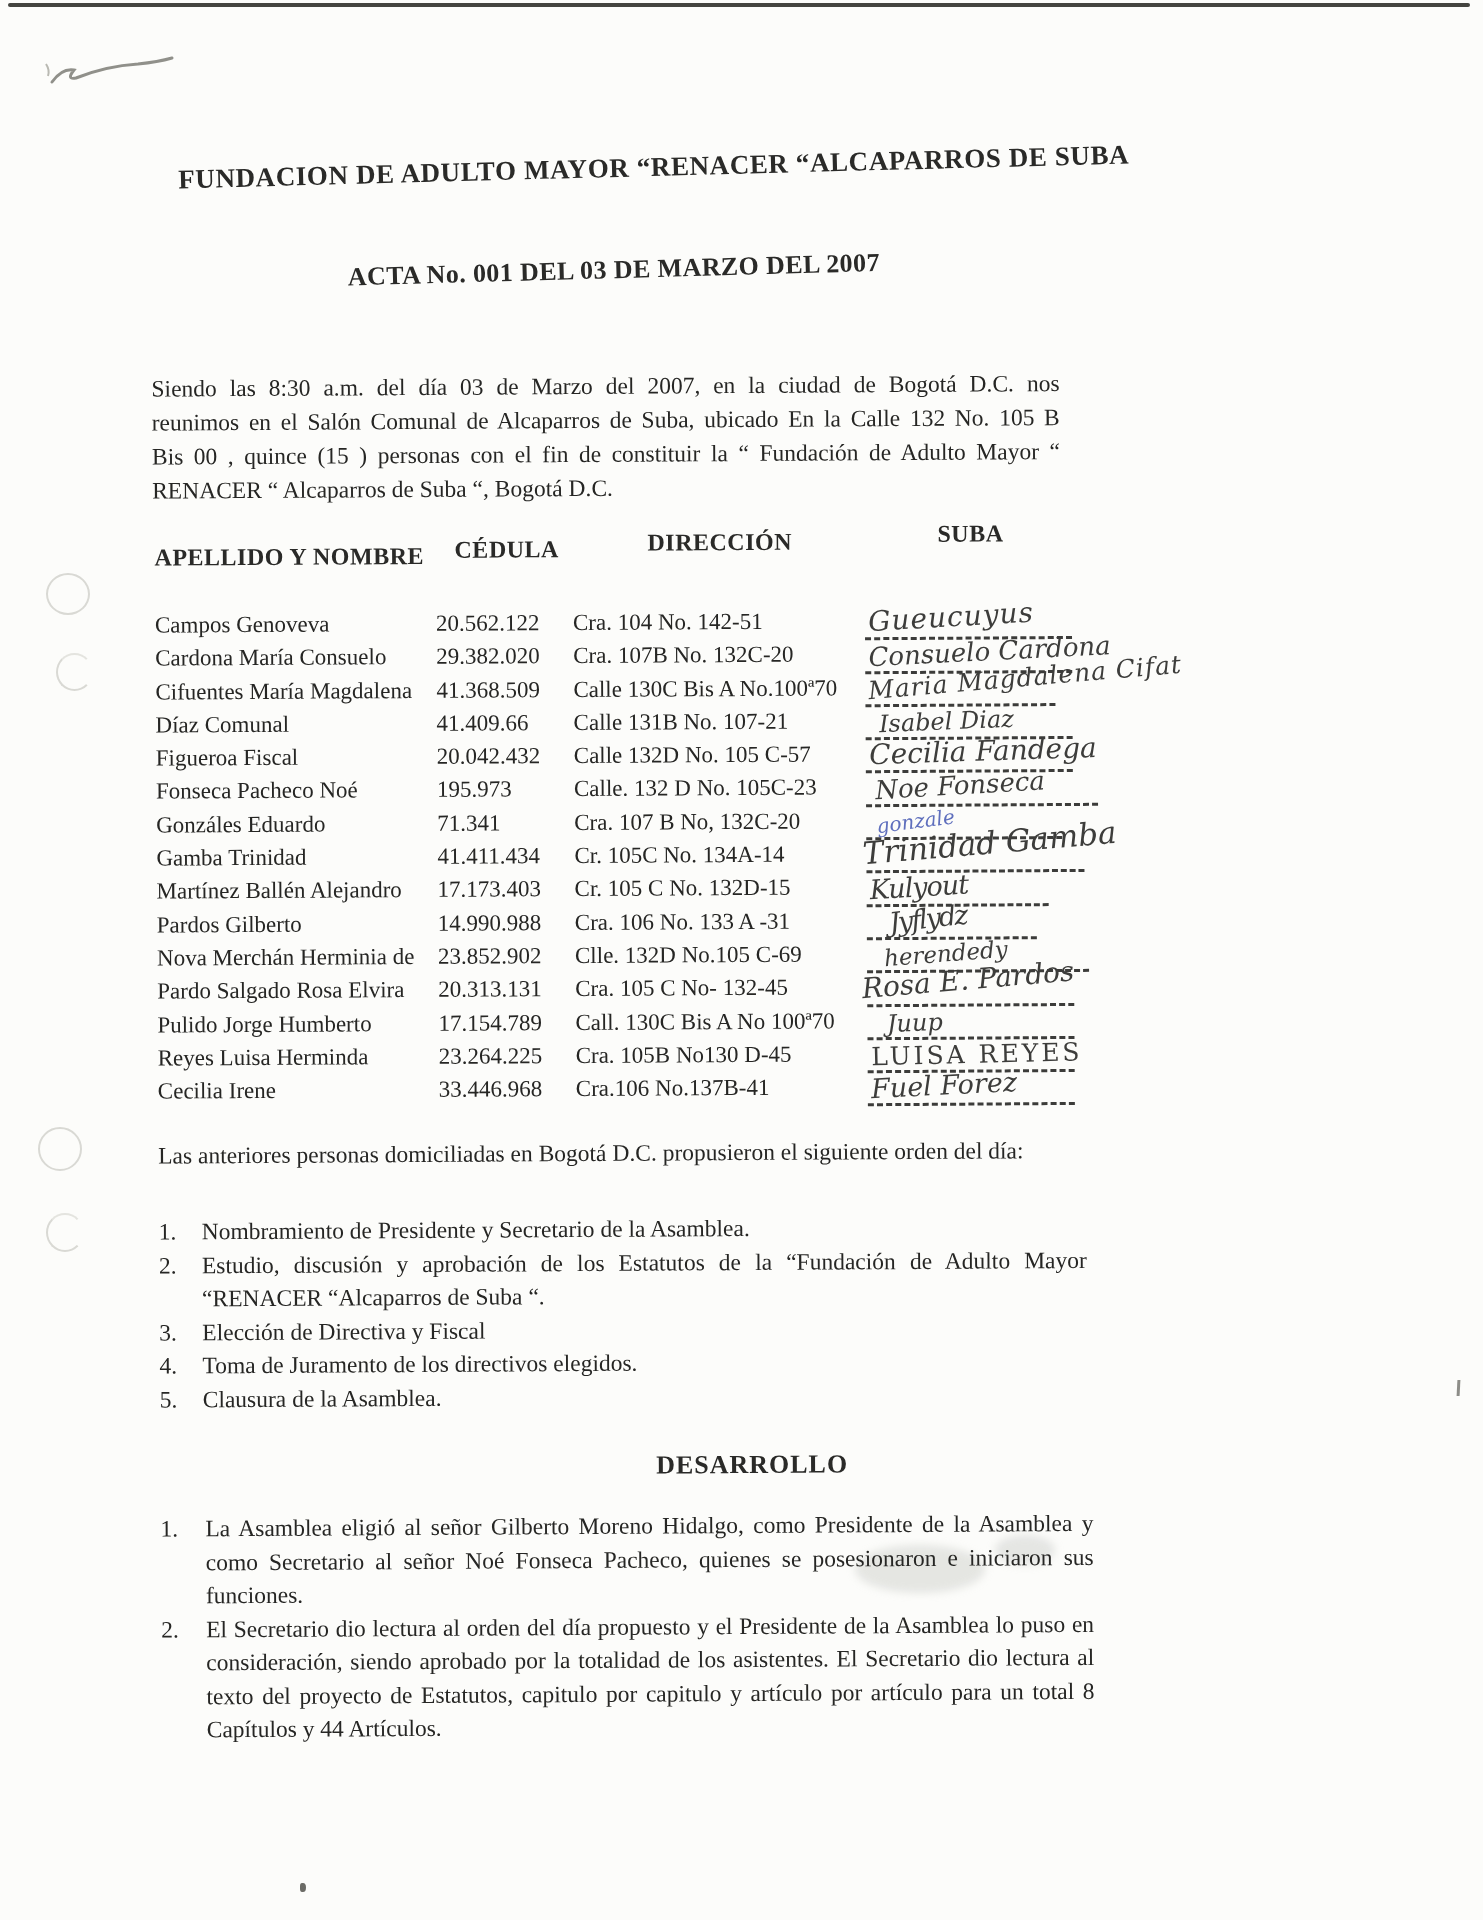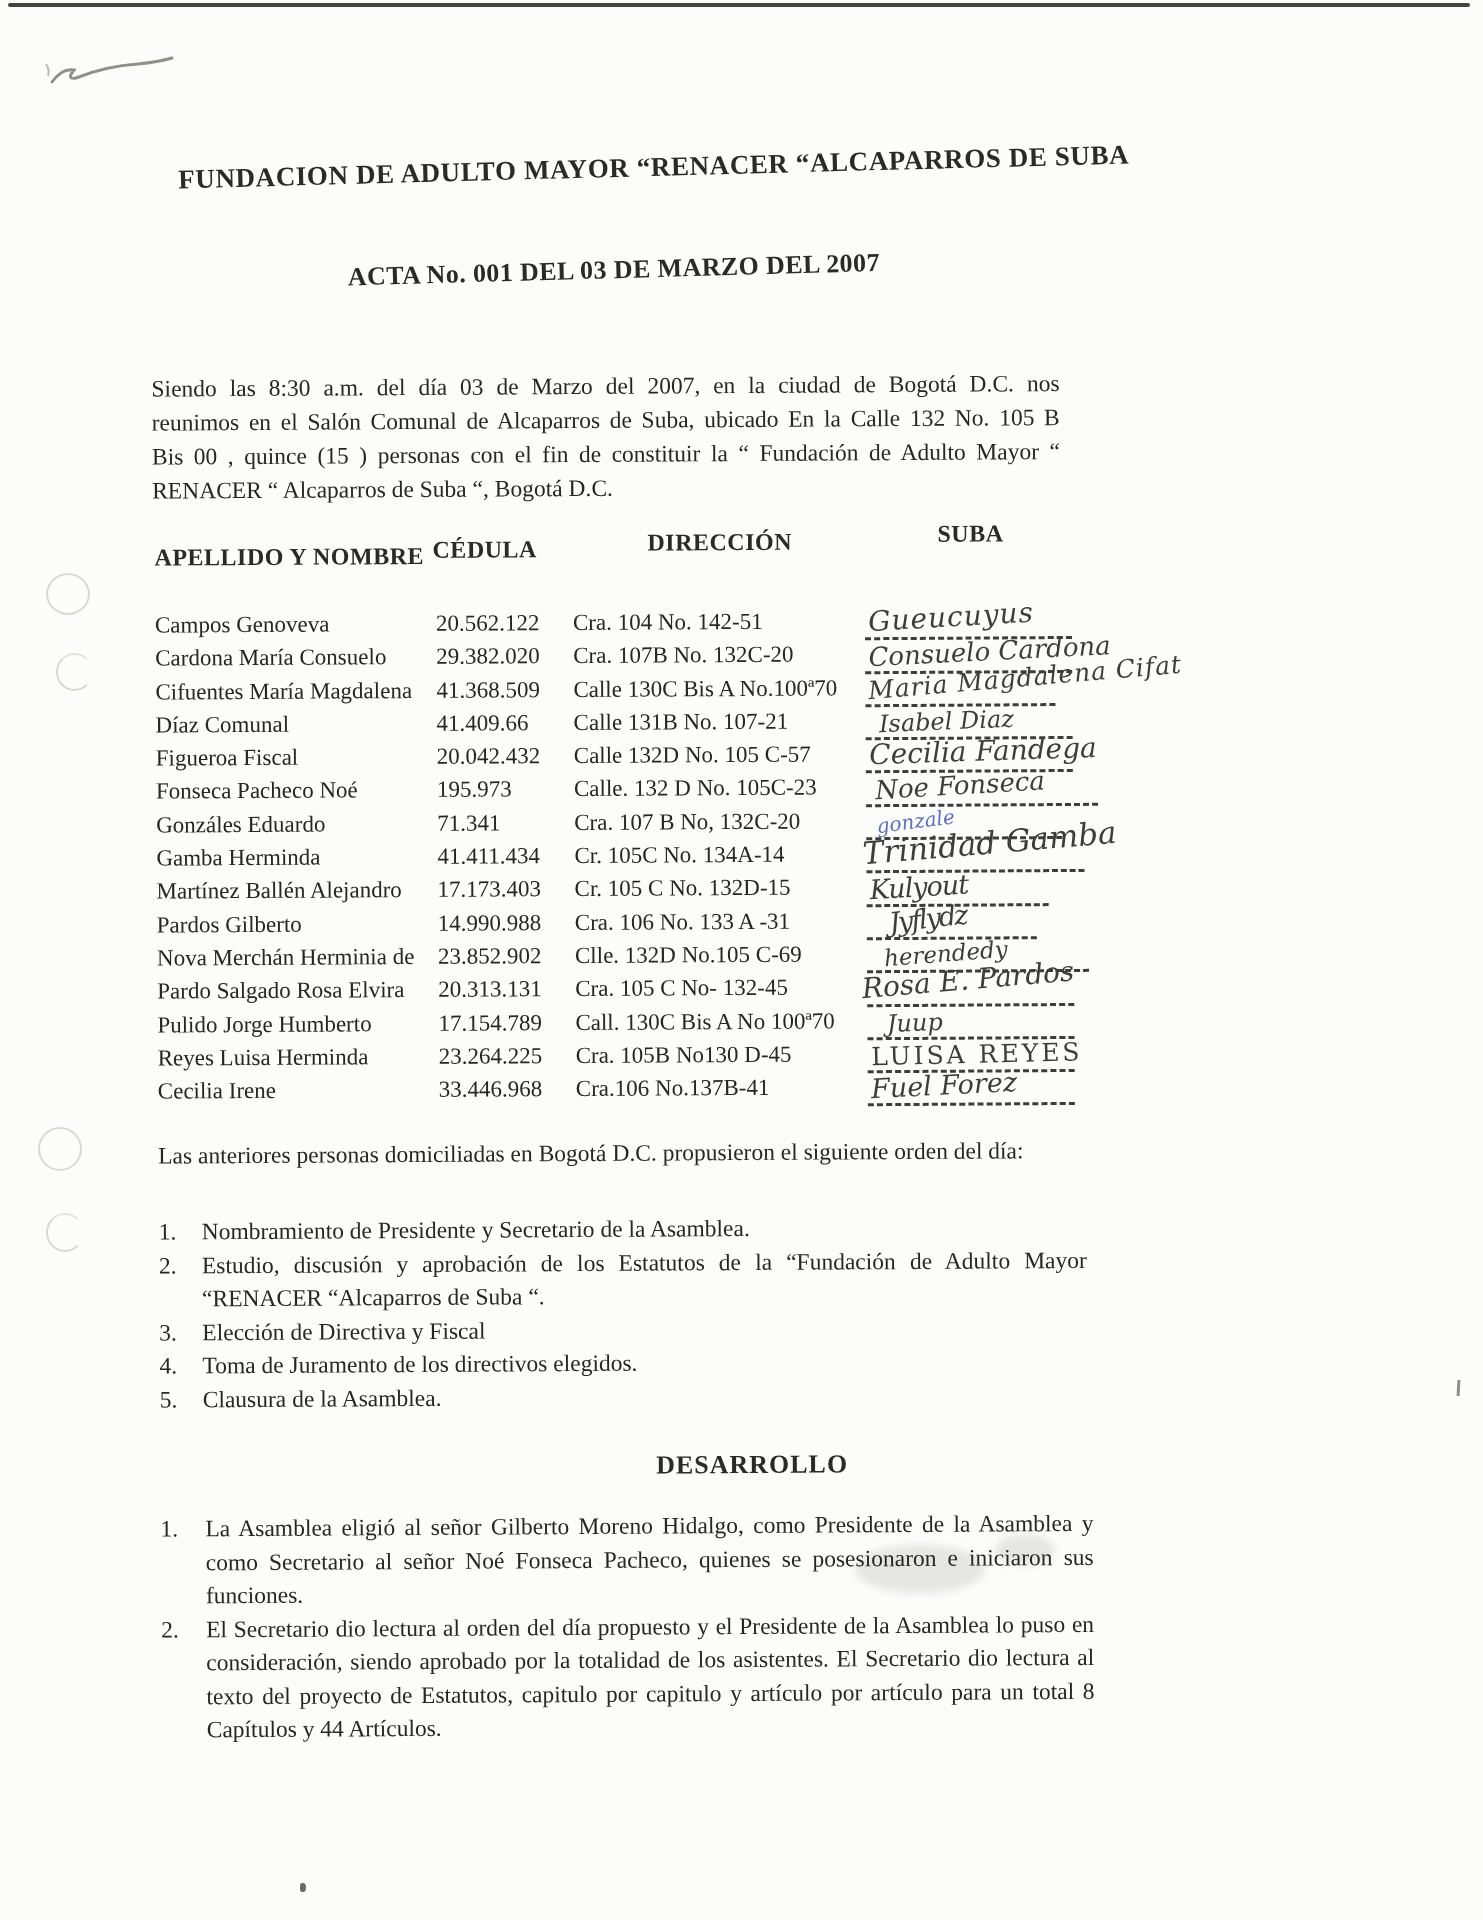--- a/index.html
+++ b/index.html
@@ -27,21 +27,21 @@
   .acta-line{position:absolute;left:352px;top:260px;font-size:26px;font-weight:bold;letter-spacing:.4px;transform:rotate(-1.2deg);transform-origin:left center;white-space:nowrap;color:#2a2a28;}
 
   
   .intro{position:absolute;left:155px;top:368px;width:908px;font-size:23.5px;line-height:34px;}
   .intro .jline{text-align:justify;text-align-last:justify;}
   .intro .lline{text-align:left;}
 
   
   .th{position:absolute;font-size:24px;font-weight:bold;letter-spacing:.5px;white-space:nowrap;color:#2a2a28;}
   #th-name{left:157px;top:541px;}
-  #th-cedula{left:435px;top:535px;}
+  #th-cedula{left:457px;top:535px;}
   #th-direccion{left:650px;top:529px;}
   #th-firma{left:940px;top:522px;}
 
   #rows{position:absolute;left:155px;top:607px;width:1300px;}
   .trow{position:relative;height:33.3px;font-size:23px;white-space:nowrap;}
   .cell-name{position:absolute;left:2px;top:2px;}
   .cell-cedula{position:absolute;left:283px;top:2px;}
   .cell-direccion{position:absolute;left:420px;top:2px;}
   .cell-firma{position:absolute;left:712px;top:0;width:440px;height:33.3px;}
   .sigline{position:absolute;left:0;bottom:-1px;width:207px;border-bottom:3.5px dashed #3c3c3a;}
@@ -180,21 +180,21 @@
       <div class="trow">
         <span class="cell-name">Gonzáles Eduardo</span>
         <span class="cell-cedula">71.341</span>
         <span class="cell-direccion">Cra. 107 B No, 132C-20</span>
         <span class="cell-firma">
             <span class="sigline"></span>
             <span class="sig">gonzale</span>
           </span>
       </div>
       <div class="trow">
-        <span class="cell-name">Gamba Herminda</span>
+        <span class="cell-name">Gamba Trinidad</span>
         <span class="cell-cedula">41.411.434</span>
         <span class="cell-direccion">Cr. 105C No. 134A-14</span>
         <span class="cell-firma">
             <span class="sigline"></span>
             <span class="sig">Trinidad Gamba</span>
           </span>
       </div>
       <div class="trow">
         <span class="cell-name">Martínez Ballén Alejandro</span>
         <span class="cell-cedula">17.173.403</span>

